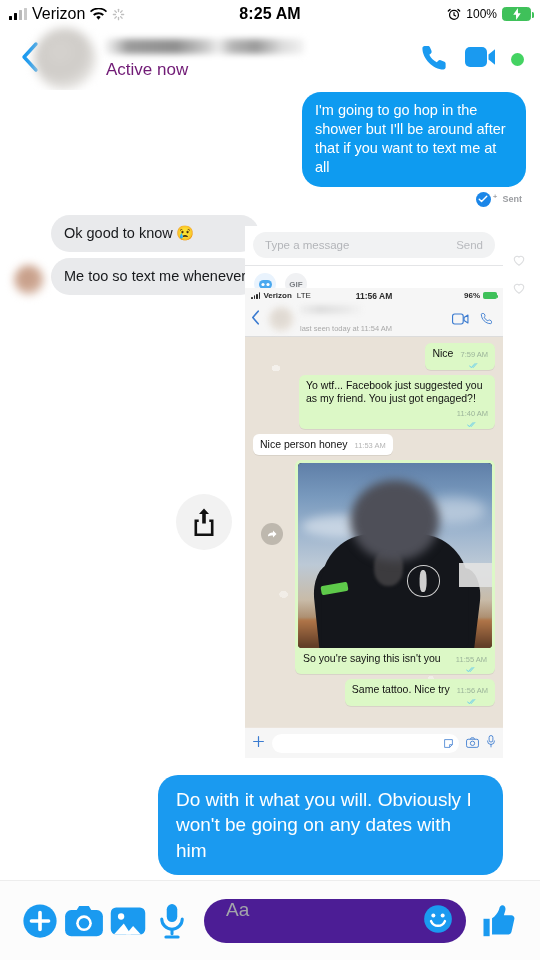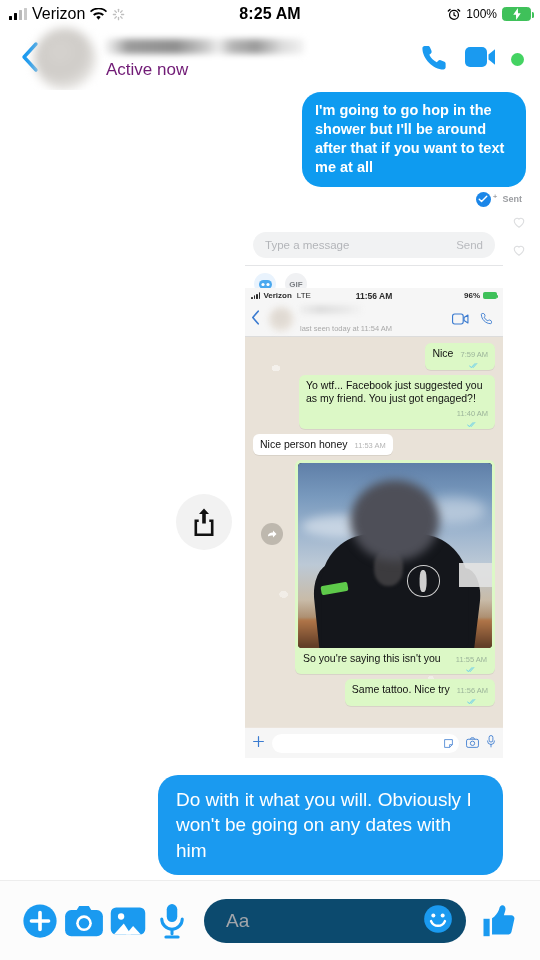--- a/index.html
+++ b/index.html
@@ -246,22 +246,22 @@
   }
 
   
   .composer {
     position:absolute; left:0; bottom:0; width:540px; height:80px;
     background:#fcfcfc; border-top:1px solid #ededed;
     display:flex; align-items:center; padding:0 18px; gap:0;
   }
   .comp-ico { width:44px; display:flex; align-items:center; justify-content:center; flex:none; }
   .comp-input {
-    flex:1; height:44px; background:#0c4a6e; border-radius:22px; margin:0 10px;
-    display:flex; align-items:center; padding:0 22px; position:relative;
+    flex:1; height:44px; background:#4c1d95; border-radius:22px; margin:0 10px;
+    display:flex; padding:0 22px; position:relative;
   }
   .comp-placeholder { font-size:19px; color:#a2a5aa; }
   .comp-emoji { position:absolute; right:12px; top:50%; transform:translateY(-50%); }
   .comp-thumb { width:46px; display:flex; align-items:center; justify-content:center; flex:none; }
 </style>
 </head>
 <body>
 
 <div id="app">
 
@@ -330,35 +330,42 @@
             <rect x="0" y="2" width="22" height="20" rx="5" fill="#1a9af0"></rect>
             <path d="M23.5 9.5l6.5-5.2v15.4l-6.5-5.2z" fill="#1a9af0"></path>
           </svg>
       </span>
       <span class="online-dot"></span>
     </div>
   </div>
 
   <div class="thread">
 
-    <div class="bubble-row out" style="margin-top:2px;font-weight:bold;">
+    <div class="bubble-row out" style="margin-top:2px;">
       <div class="bubble blue">I'm going to go hop in the shower but I'll be around after that if you want to text me at all</div>
     </div>
 
     <div class="sent-row">
       <span class="sent-badge">
         <svg width="10" height="10" viewBox="0 0 24 24">
             <path d="M3 12.5l5.5 5.5L21 5.5" fill="none" stroke="#fff" stroke-width="3.4" stroke-linecap="round" stroke-linejoin="round"></path>
           </svg>
       </span>
       <span class="sent-plus">+</span>
       <span class="sent-label">Sent</span>
     </div>
 
     <div style="display:flex; align-items:flex-end; margin-top:8px;">
+      <div class="in-stack">
+        <div class="sm-avatar"></div>
+        <div class="in-bubbles">
+          <div class="bubble gray">Ok good to know 😢</div>
+          <div class="bubble gray">Me too so text me whenever</div>
+        </div>
+      </div>
       <div class="heart-col">
         <svg class="heart" viewBox="0 0 24 24">
             <path d="M12 21s-8.2-5.3-8.2-11A4.8 4.8 0 0 1 12 7.2 4.8 4.8 0 0 1 20.2 10c0 5.7-8.2 11-8.2 11z" fill="none" stroke="#9a9da2" stroke-width="1.8"></path>
           </svg>
         <svg class="heart" viewBox="0 0 24 24">
             <path d="M12 21s-8.2-5.3-8.2-11A4.8 4.8 0 0 1 12 7.2 4.8 4.8 0 0 1 20.2 10c0 5.7-8.2 11-8.2 11z" fill="none" stroke="#9a9da2" stroke-width="1.8"></path>
           </svg>
       </div>
     </div>
   </div>

